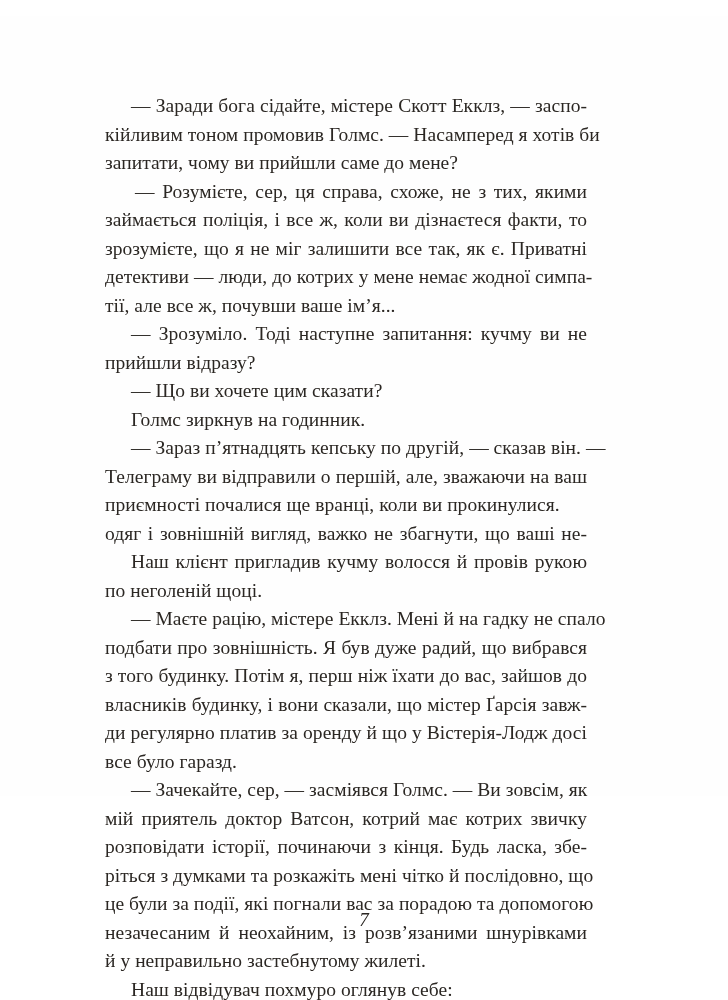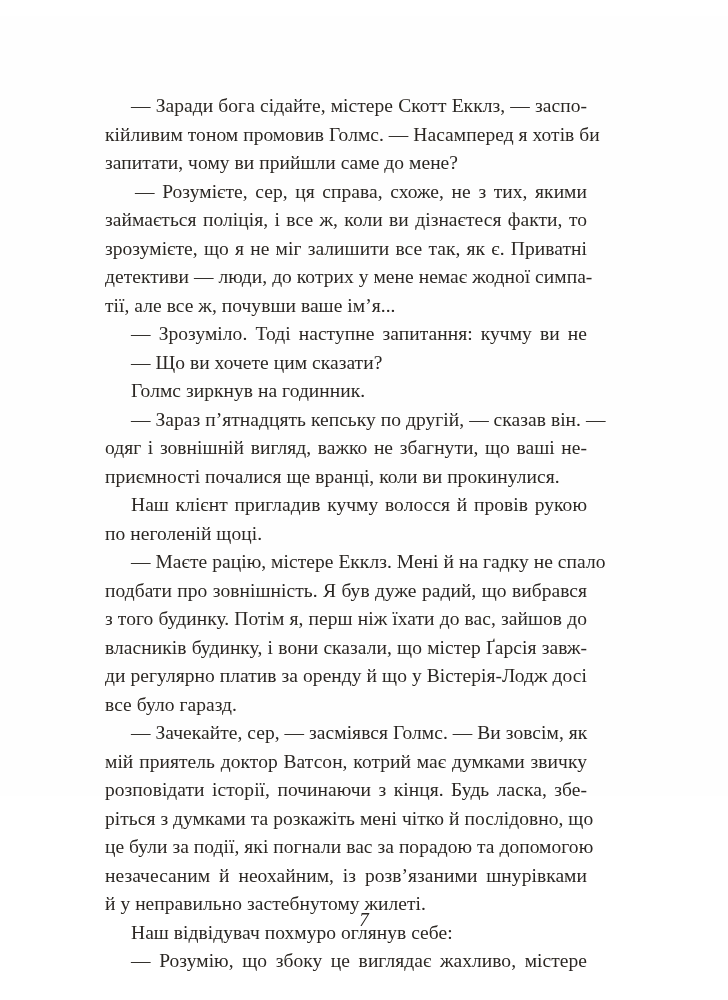--- a/index.html
+++ b/index.html
@@ -58,35 +58,37 @@
   <div class="text-block" id="text-block">
       <div class="line indent">— Заради бога сідайте, містере Скотт Екклз, — заспо-</div>
       <div class="line">кійливим тоном промовив Голмс. — Насамперед я хотів би</div>
       <div class="line last">запитати, чому ви прийшли саме до мене?</div>
       <div class="line indent-extra">— Розумієте, сер, ця справа, схоже, не з тих, якими</div>
       <div class="line">займається поліція, і все ж, коли ви дізнаєтеся факти, то</div>
       <div class="line">зрозумієте, що я не міг залишити все так, як є. Приватні</div>
       <div class="line">детективи — люди, до котрих у мене немає жодної симпа-</div>
       <div class="line last">тії, але все ж, почувши ваше ім’я...</div>
       <div class="line indent">— Зрозуміло. Тоді наступне запитання: кучму ви не</div>
+      <div class="line last">прийшли відразу?</div>
       <div class="line indent last">— Що ви хочете цим сказати?</div>
       <div class="line indent last">Голмс зиркнув на годинник.</div>
       <div class="line indent">— Зараз п’ятнадцять кепську по другій, — сказав він. —</div>
+      <div class="line">Телеграму ви відправили о першій, але, зважаючи на ваш</div>
+      <div class="line last">приємності почалися ще вранці, коли ви прокинулися.</div>
       <div class="line">одяг і зовнішній вигляд, важко не збагнути, що ваші не-</div>
-      <div class="line last">приємності почалися ще вранці, коли ви прокинулися.</div>
       <div class="line indent">Наш клієнт пригладив кучму волосся й провів рукою</div>
       <div class="line last">по неголеній щоці.</div>
       <div class="line indent">— Маєте рацію, містере Екклз. Мені й на гадку не спало</div>
       <div class="line">подбати про зовнішність. Я був дуже радий, що вибрався</div>
       <div class="line">з того будинку. Потім я, перш ніж їхати до вас, зайшов до</div>
       <div class="line">власників будинку, і вони сказали, що містер Ґарсія завж-</div>
       <div class="line">ди регулярно платив за оренду й що у Вістерія-Лодж досі</div>
       <div class="line last">все було гаразд.</div>
       <div class="line indent">— Зачекайте, сер, — засміявся Голмс. — Ви зовсім, як</div>
-      <div class="line">мій приятель доктор Ватсон, котрий має думками звичку</div>
+      <div class="line">мій приятель доктор Ватсон, котрий має котрих звичку</div>
       <div class="line">розповідати історії, починаючи з кінця. Будь ласка, збе-</div>
       <div class="line">ріться з думками та розкажіть мені чітко й послідовно, що</div>
       <div class="line">це були за події, які погнали вас за порадою та допомогою</div>
       <div class="line">незачесаним й неохайним, із розв’язаними шнурівками</div>
       <div class="line last">й у неправильно застебнутому жилеті.</div>
       <div class="line indent last">Наш відвідувач похмуро оглянув себе:</div>
       <div class="line indent">— Розумію, що збоку це виглядає жахливо, містере</div>
     </div>
   <div class="page-number">7</div>
 </div>

